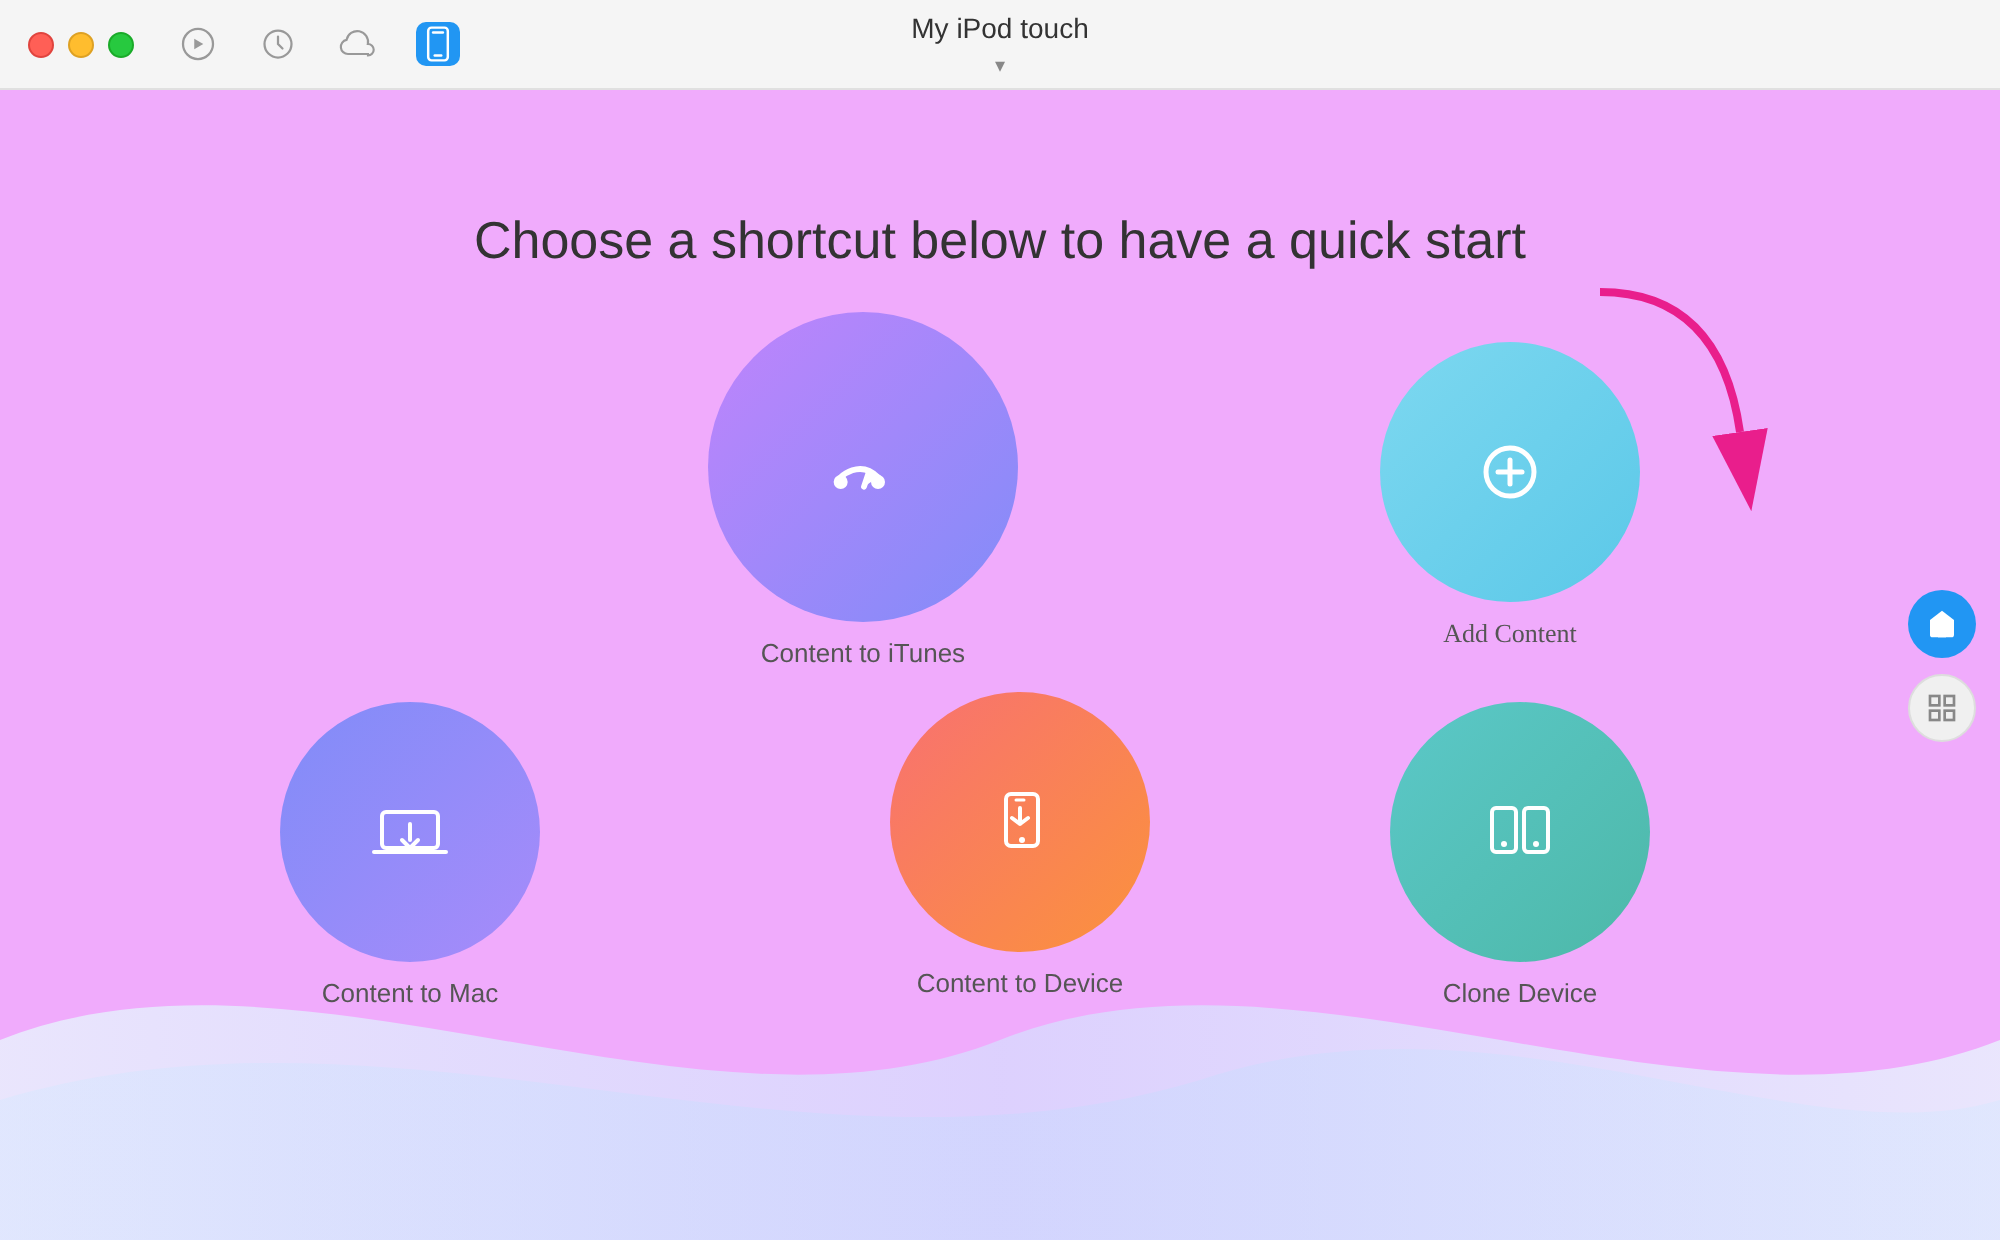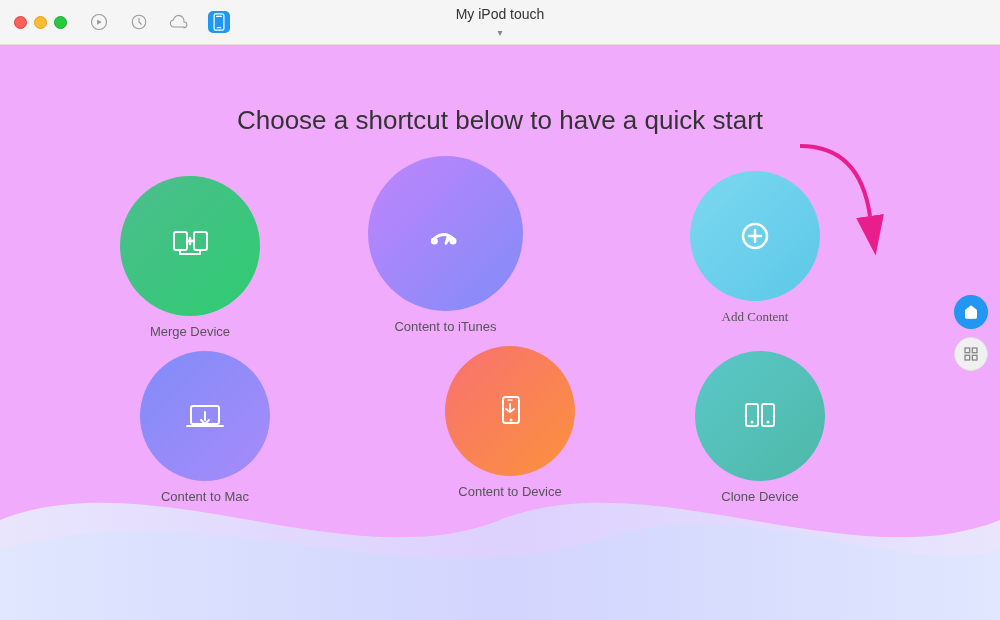--- a/index.html
+++ b/index.html
@@ -291,33 +291,22 @@
 
     <svg class="arrow" width="120" height="120" viewBox="0 0 120 120" style="position:absolute; top:-20px; right:30px;">
       <defs>
         <marker id="arrowhead" markerWidth="10" markerHeight="7" refX="0" refY="3.5" orient="auto">
           <polygon points="0 0, 10 3.5, 0 7" fill="#e91e8c"></polygon>
         </marker>
       </defs>
       <path d="M 20,10 Q 80,10 90,80" stroke="#e91e8c" stroke-width="4" fill="none" marker-end="url(#arrowhead)"></path>
     </svg>
 
-    <div class="shortcut-btn merge-device">
-      <div class="circle circle-lg" style="background: linear-gradient(135deg, #4dbd8e, #2ecc71);">
-        <svg class="icon-svg" viewBox="0 0 48 48" fill="none">
-          <rect x="8" y="10" width="13" height="18" rx="2" stroke="white" stroke-width="2" fill="none"></rect>
-          <rect x="28" y="10" width="13" height="18" rx="2" stroke="white" stroke-width="2" fill="none"></rect>
-          <path d="M21 19h6M24 16v6" stroke="white" stroke-width="2.5" stroke-linecap="round"></path>
-          <path d="M14 28v4M34 28v4M14 32h20" stroke="white" stroke-width="2" stroke-linecap="round"></path>
-        </svg>
-      </div>
-      <span class="shortcut-label">Merge Device</span>
-    </div>
-
-    <div class="shortcut-btn content-itunes" style="left:298px; top:0px;">
+
+    <div class="shortcut-btn content-itunes" style="left:284px; top:0px;">
       <div class="circle" style="width:155px;height:155px;background: linear-gradient(135deg, #c084fc, #818cf8);">
         <svg class="icon-svg" viewBox="0 0 48 48" fill="none" style="width:56px;height:56px;">
           <path d="M14 28 C14 28 22 20 30 28" stroke="white" stroke-width="2.5" stroke-linecap="round" fill="none"></path>
           <path d="M30 28 L26 26 L24 32" stroke="white" stroke-width="2.5" stroke-linecap="round" stroke-linejoin="round" fill="white"></path>
           <circle cx="30" cy="30" r="3" fill="white"></circle>
           <circle cx="14" cy="30" r="3" fill="white"></circle>
         </svg>
       </div>
       <span class="shortcut-label">Content to iTunes</span>
     </div>

